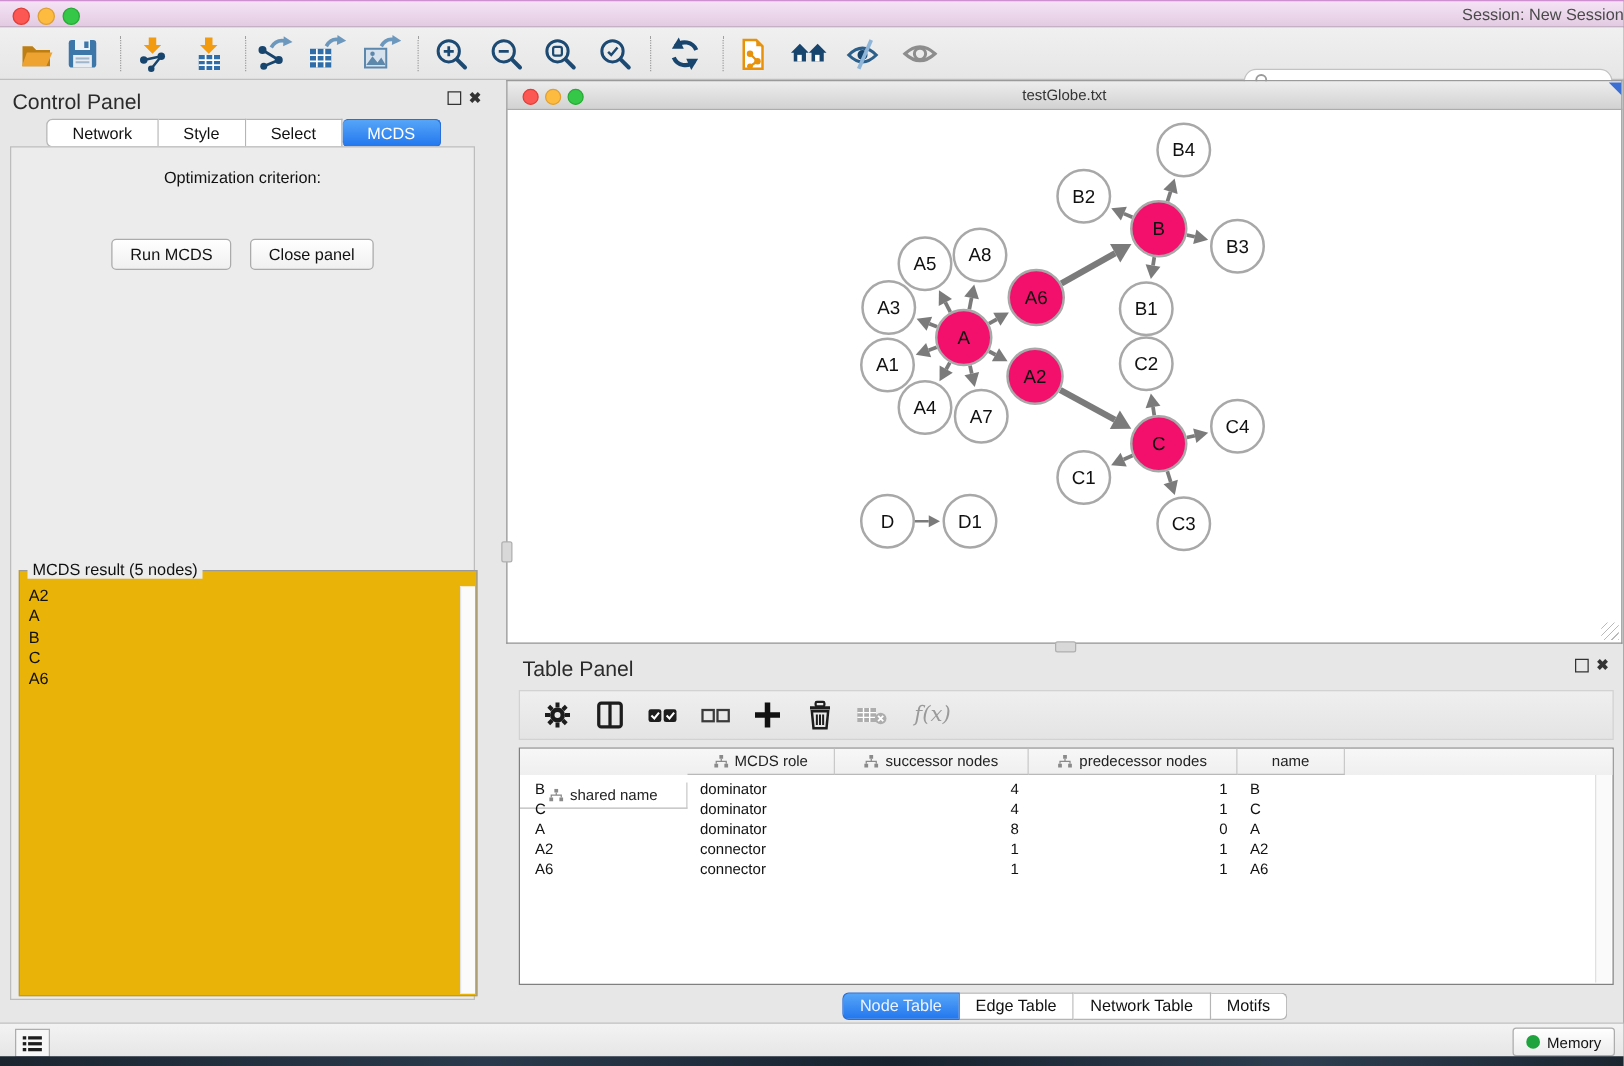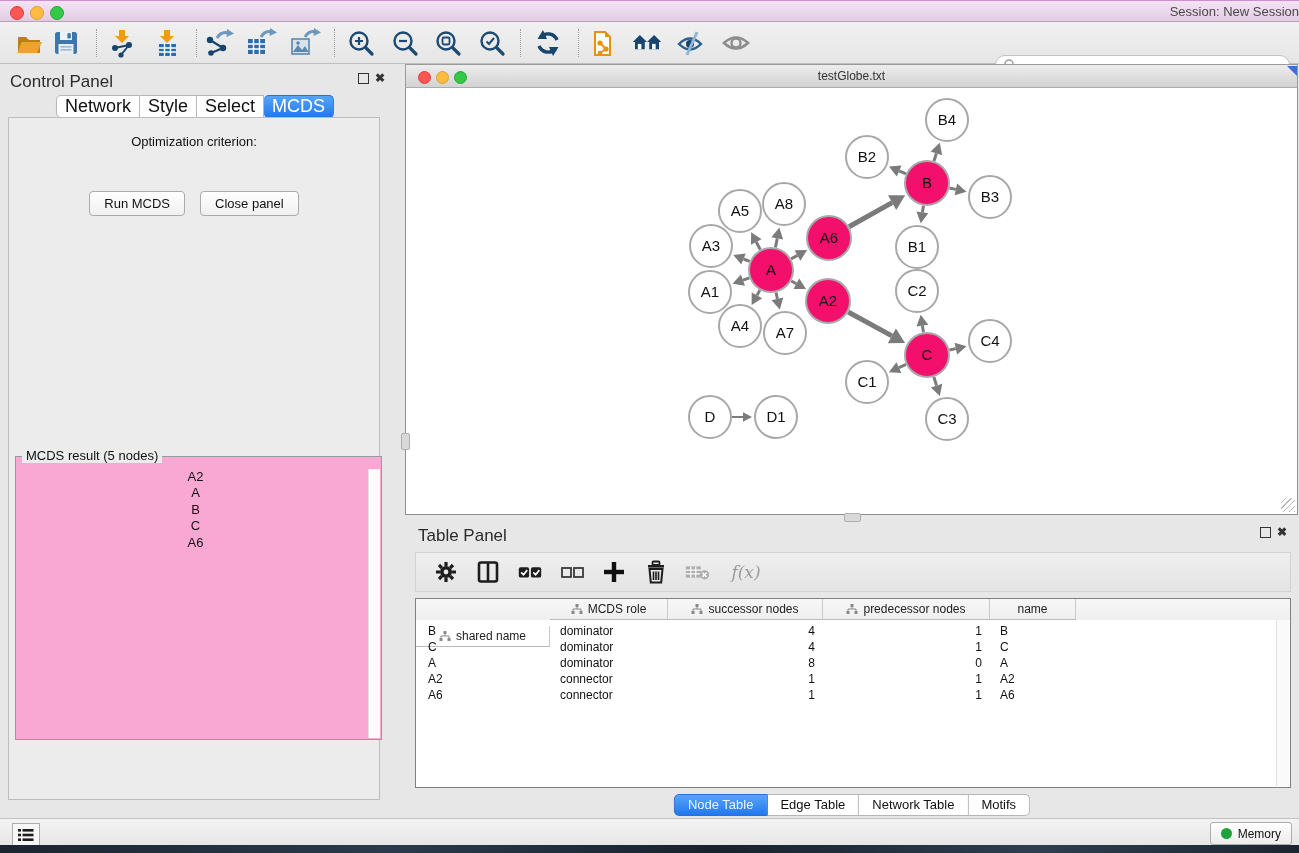--- a/index.html
+++ b/index.html
@@ -25,38 +25,38 @@
   .searchbox input{border:none;outline:none;flex:1;font-size:12px;background:transparent;height:16px;
     font-family:"Liberation Sans",sans-serif;}
   
   .panel-title{font-size:17px;color:#2b2b2b;}
   .panel-ico{font-size:12px;color:#333;line-height:12px;}
   .float-ico{width:9px;height:9px;border:1.5px solid #333;display:inline-block;}
   
   .ctrl{left:0;top:64px;width:390px;height:754px;}
   .ctrl-body{left:8px;top:53px;width:372px;height:683px;background:#ECECEC;border:1px solid #BDBDBD;
     box-sizing:border-box;}
-  .ctab{height:21px;line-height:21px;padding:0 8px;font-size:18px;background:#fff;
+  .ctab{height:21px;line-height:21px;padding:0 20px;font-size:13px;background:#fff;
     border:1px solid #B5B5B5;border-left:none;color:#111;cursor:default;}
   .ctab:first-child{border-left:1px solid #B5B5B5;border-radius:5px 0 0 5px;}
   .ctab:last-child{border-radius:0 5px 5px 0;}
   .ctab.sel{background:linear-gradient(#56A5F8,#2377EE);color:#fff;border-color:#2a6fd8;border-radius:5px;}
   .opt-label{width:100%;text-align:center;font-size:13px;color:#111;}
   .select{left:34px;top:40px;width:312px;height:23px;background:#fff;border:1px solid #ABABAB;
     border-radius:4px;box-sizing:border-box;display:flex;align-items:center;}
   .select .val{flex:1;font-size:13px;padding-left:8px;color:#111;white-space:nowrap;overflow:hidden;}
   .stepper{width:18px;height:21px;border-radius:3px;background:linear-gradient(#79B2F7,#2E72E8);
     margin-right:0px;display:flex;flex-direction:column;align-items:center;justify-content:center;gap:2px;}
   .stepper i{width:0;height:0;border-left:4px solid transparent;border-right:4px solid transparent;}
   .stepper .up{border-bottom:5px solid #fff;}
   .stepper .dn{border-top:5px solid #fff;}
   .pbtn{height:23px;padding:0 14px;background:linear-gradient(#FFFFFF,#F0F0F0);border:1px solid #ABABAB;
     border-radius:4px;font-size:13px;color:#111;display:flex;align-items:center;cursor:default;}
-  .groupbox{left:6px;top:338px;width:367px;height:284px;border:1px solid #9A9A9A;background:#f9a8d4;
-    box-sizing:border-box;text-align:center;}
+  .groupbox{left:6px;top:338px;width:367px;height:341px;border:1px solid #9A9A9A;background:#eab308;
+    box-sizing:border-box;}
   .legend{position:absolute;top:-9px;left:6px;background:#ECECEC;padding:0 4px;font-size:13px;color:#111;}
   .reslist{position:absolute;left:2px;top:12px;right:13px;bottom:2px;font-size:13px;line-height:16.4px;
     padding-left:5px;color:#111;}
   .res-sb{position:absolute;right:1px;top:12px;bottom:1px;width:11px;background:#FBFBFB;border-left:1px solid #E2E2E2;}
   
   .netwin{left:405px;top:64px;width:893px;height:451px;}
   .net-titlebar{left:0;top:0;width:100%;height:24px;background:linear-gradient(#EDEDED,#D2D2D2);
     border:1px solid #9A9A9A;border-bottom:1px solid #ACACAC;box-sizing:border-box;}
   .net-title{top:4px;width:100%;text-align:center;font-size:12px;color:#333;}
   .ntl{width:11px;height:11px;border-radius:50%;top:6px;}

